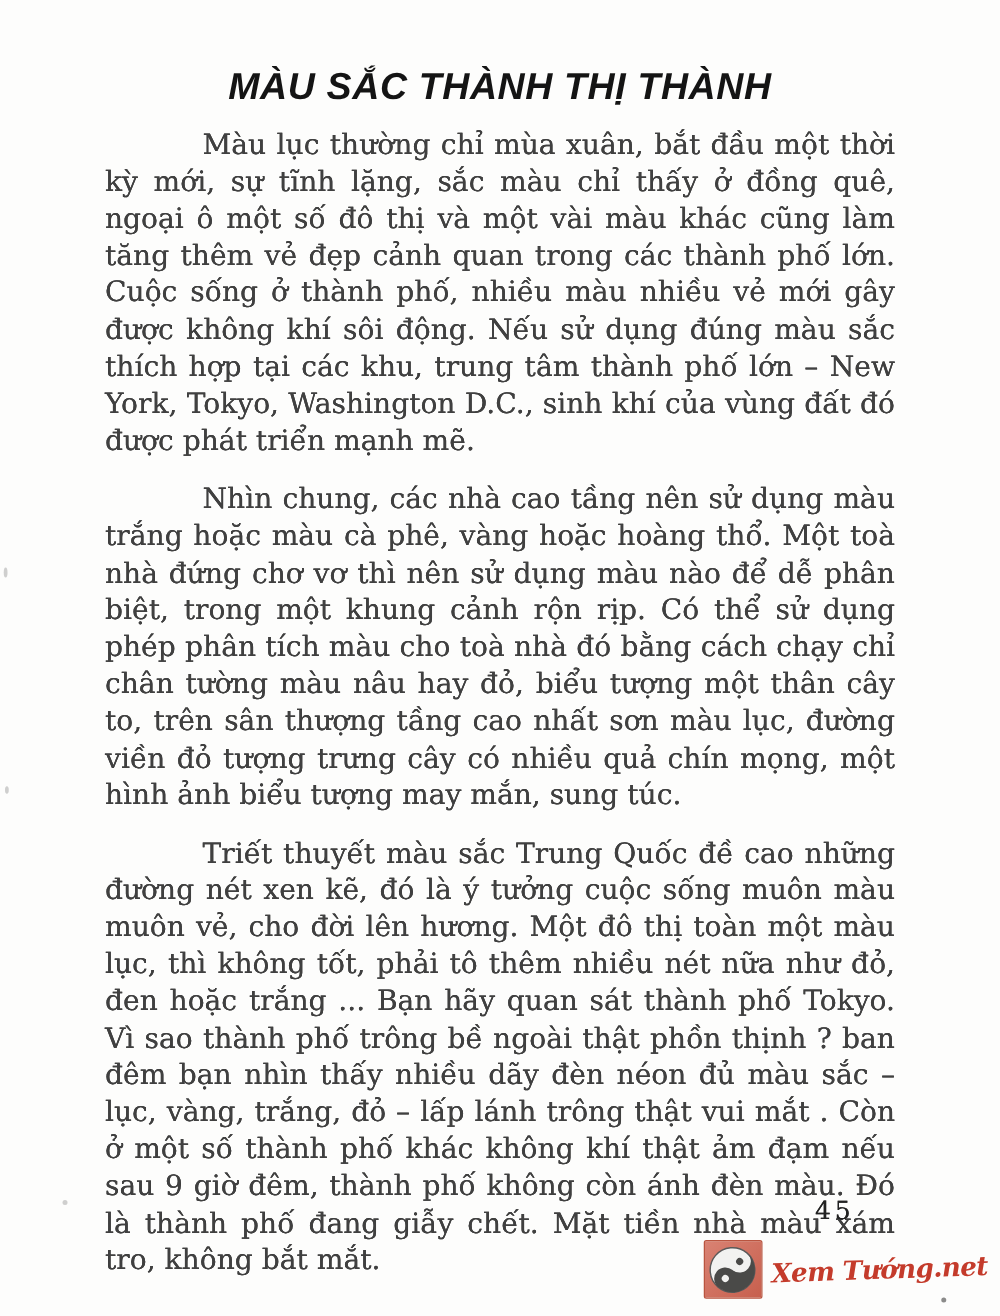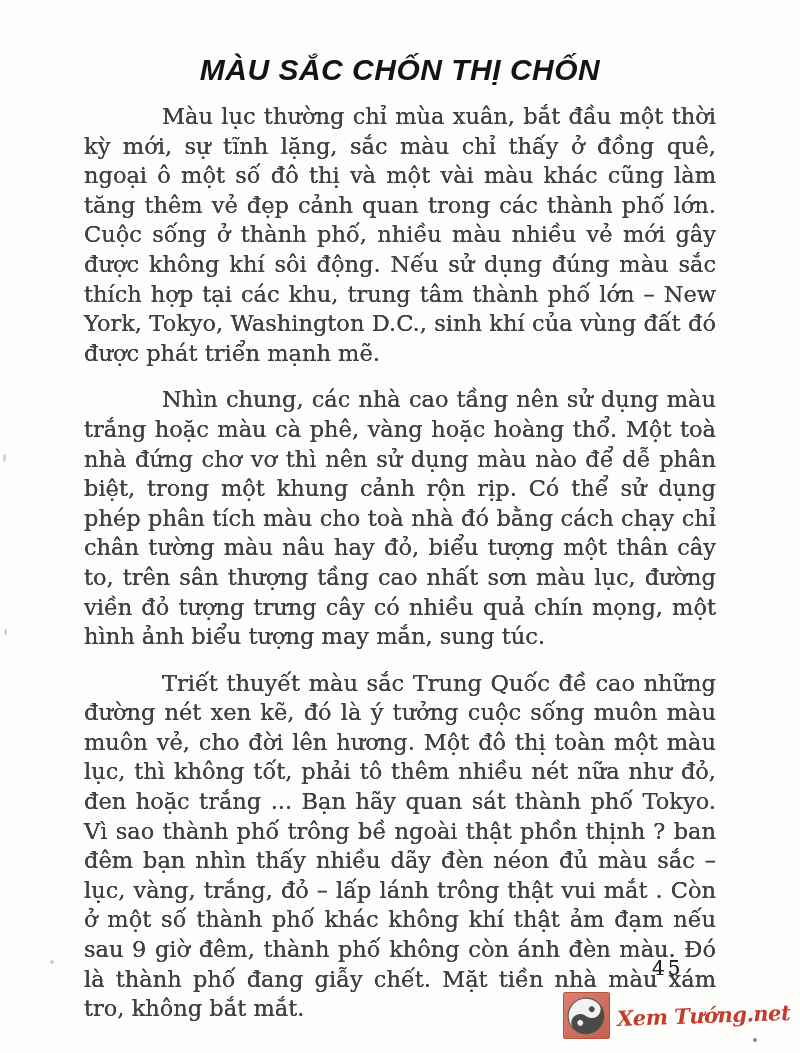--- a/index.html
+++ b/index.html
@@ -79,21 +79,21 @@
   .speck{position:absolute;background:#777;opacity:0.35;border-radius:50%;}
   .speck.s1{left:3px;top:454px;width:3px;height:8px;}
   .speck.s2{left:4px;top:629px;width:3px;height:6px;}
   .speck.s3{left:50px;top:960px;width:4px;height:4px;}
 </style>
 </head>
 <body>
 
 <div class="page">
 
-  <h1 class="page-title">MÀU SẮC CHỐN THỊ CHỐN</h1>
+  <h1 class="page-title">MÀU SẮC THÀNH THỊ THÀNH</h1>
 
   <div class="body-text">
     <p>Màu lục thường chỉ mùa xuân, bắt đầu một thời kỳ mới, sự tĩnh lặng, sắc màu chỉ thấy ở đồng quê, ngoại ô một số đô thị và một vài màu khác cũng làm tăng thêm vẻ đẹp cảnh quan trong các thành phố lớn. Cuộc sống ở thành phố, nhiều màu nhiều vẻ mới gây được không khí sôi động. Nếu sử dụng đúng màu sắc thích hợp tại các khu, trung tâm thành phố lớn – New York, Tokyo, Washington D.C., sinh khí của vùng đất đó được phát triển mạnh mẽ.</p>
     <p>Nhìn chung, các nhà cao tầng nên sử dụng màu trắng hoặc màu cà phê, vàng hoặc hoàng thổ. Một toà nhà đứng chơ vơ thì nên sử dụng màu nào để dễ phân biệt, trong một khung cảnh rộn rịp. Có thể sử dụng phép phân tích màu cho toà nhà đó bằng cách chạy chỉ chân tường màu nâu hay đỏ, biểu tượng một thân cây to, trên sân thượng tầng cao nhất sơn màu lục, đường viền đỏ tượng trưng cây có nhiều quả chín mọng, một hình ảnh biểu tượng may mắn, sung túc.</p>
     <p>Triết thuyết màu sắc Trung Quốc đề cao những đường nét xen kẽ, đó là ý tưởng cuộc sống muôn màu muôn vẻ, cho đời lên hương. Một đô thị toàn một màu lục, thì không tốt, phải tô thêm nhiều nét nữa như đỏ, đen hoặc trắng ... Bạn hãy quan sát thành phố Tokyo. Vì sao thành phố trông bề ngoài thật phồn thịnh ? ban đêm bạn nhìn thấy nhiều dãy đèn néon đủ màu sắc – lục, vàng, trắng, đỏ – lấp lánh trông thật vui mắt . Còn ở một số thành phố khác không khí thật ảm đạm nếu sau 9 giờ đêm, thành phố không còn ánh đèn màu. Đó là thành phố đang giẫy chết. Mặt tiền nhà màu xám tro, không bắt mắt.</p>
   </div>
 
   <div class="page-number">45</div>
 
   <div class="watermark">

